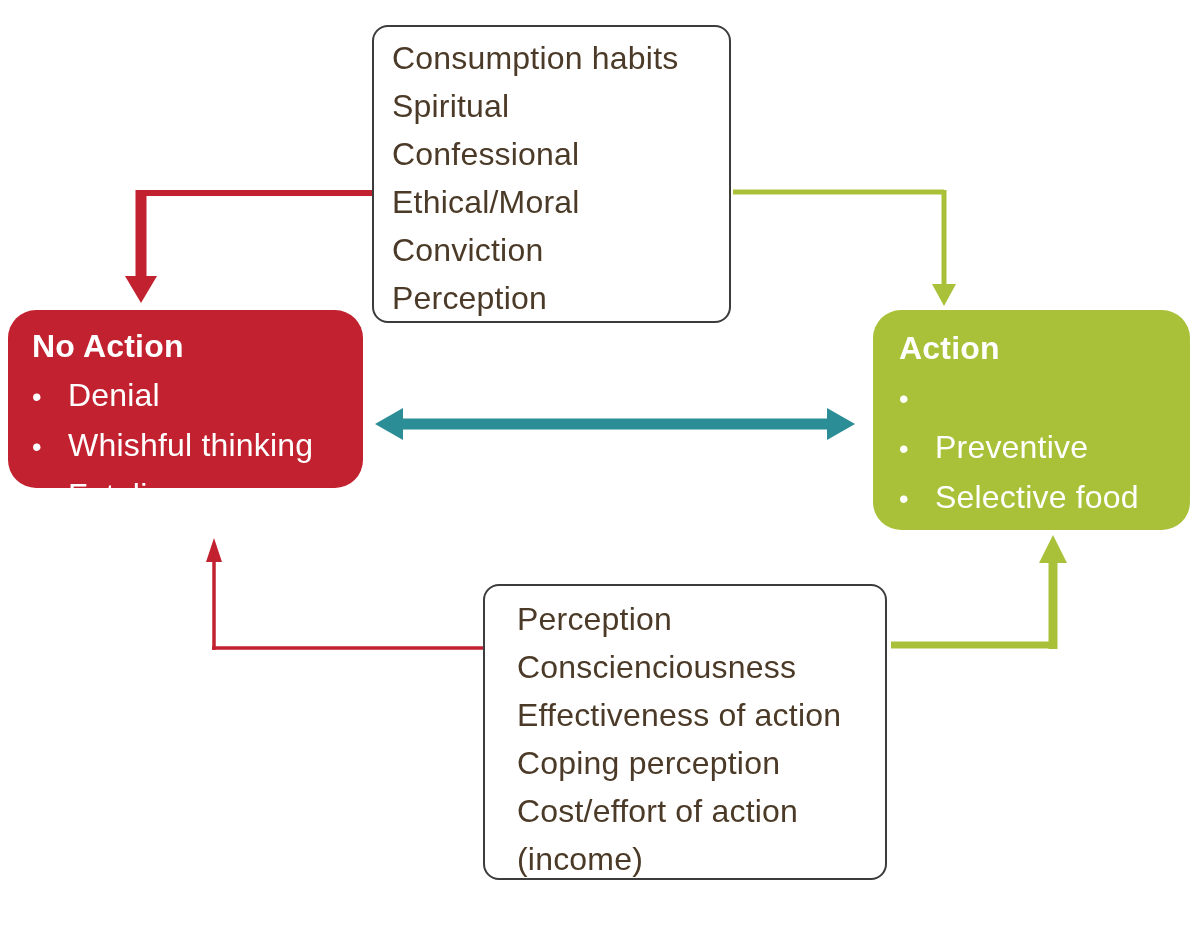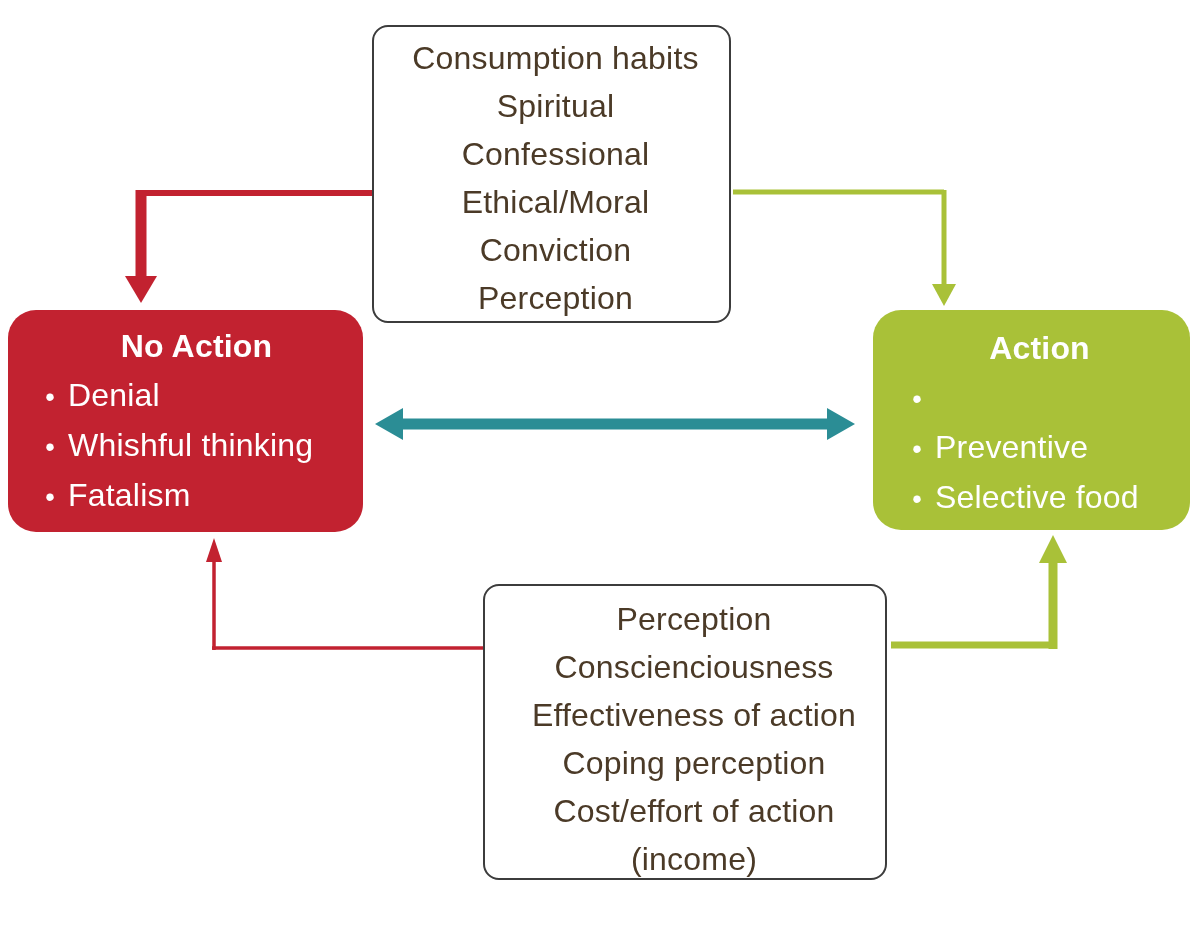--- a/index.html
+++ b/index.html
@@ -13,21 +13,20 @@
   body {
     background: #ffffff;
     font-family: "Liberation Sans", sans-serif;
   }
   .canvas {
     position: relative;
     width: 1200px;
     height: 932px;
     background: #ffffff;
     overflow: hidden;
-    text-align: center;
   }
   .arrows-layer {
     position: absolute;
     left: 0; top: 0;
     width: 1200px;
     height: 932px;
   }
   .stroke-red   { stroke: var(--no-action-red, #c22230); }
   .fill-red     { fill:   var(--no-action-red, #c22230); }
   .stroke-green { stroke: var(--action-green, #a9c138); }
@@ -57,21 +56,21 @@
     width: 404px; height: 296px;
     padding: 9px 14px 0 32px;
   }
   .solid-box {
     color: #ffffff;
     border-radius: 28px;
     line-height: 49px;
   }
   .no-action-box {
     left: 8px; top: 310px;
-    width: 355px; height: 222px;
+    width: 355px; height: 178px;
     background: var(--no-action-red, #c22230);
     padding: 12px 2px 0 24px;
   }
   .action-box {
     left: 873px; top: 310px;
     width: 317px; height: 220px;
     background: var(--action-green, #a9c138);
     padding: 14px 10px 0 26px;
   }
   .box-title {

